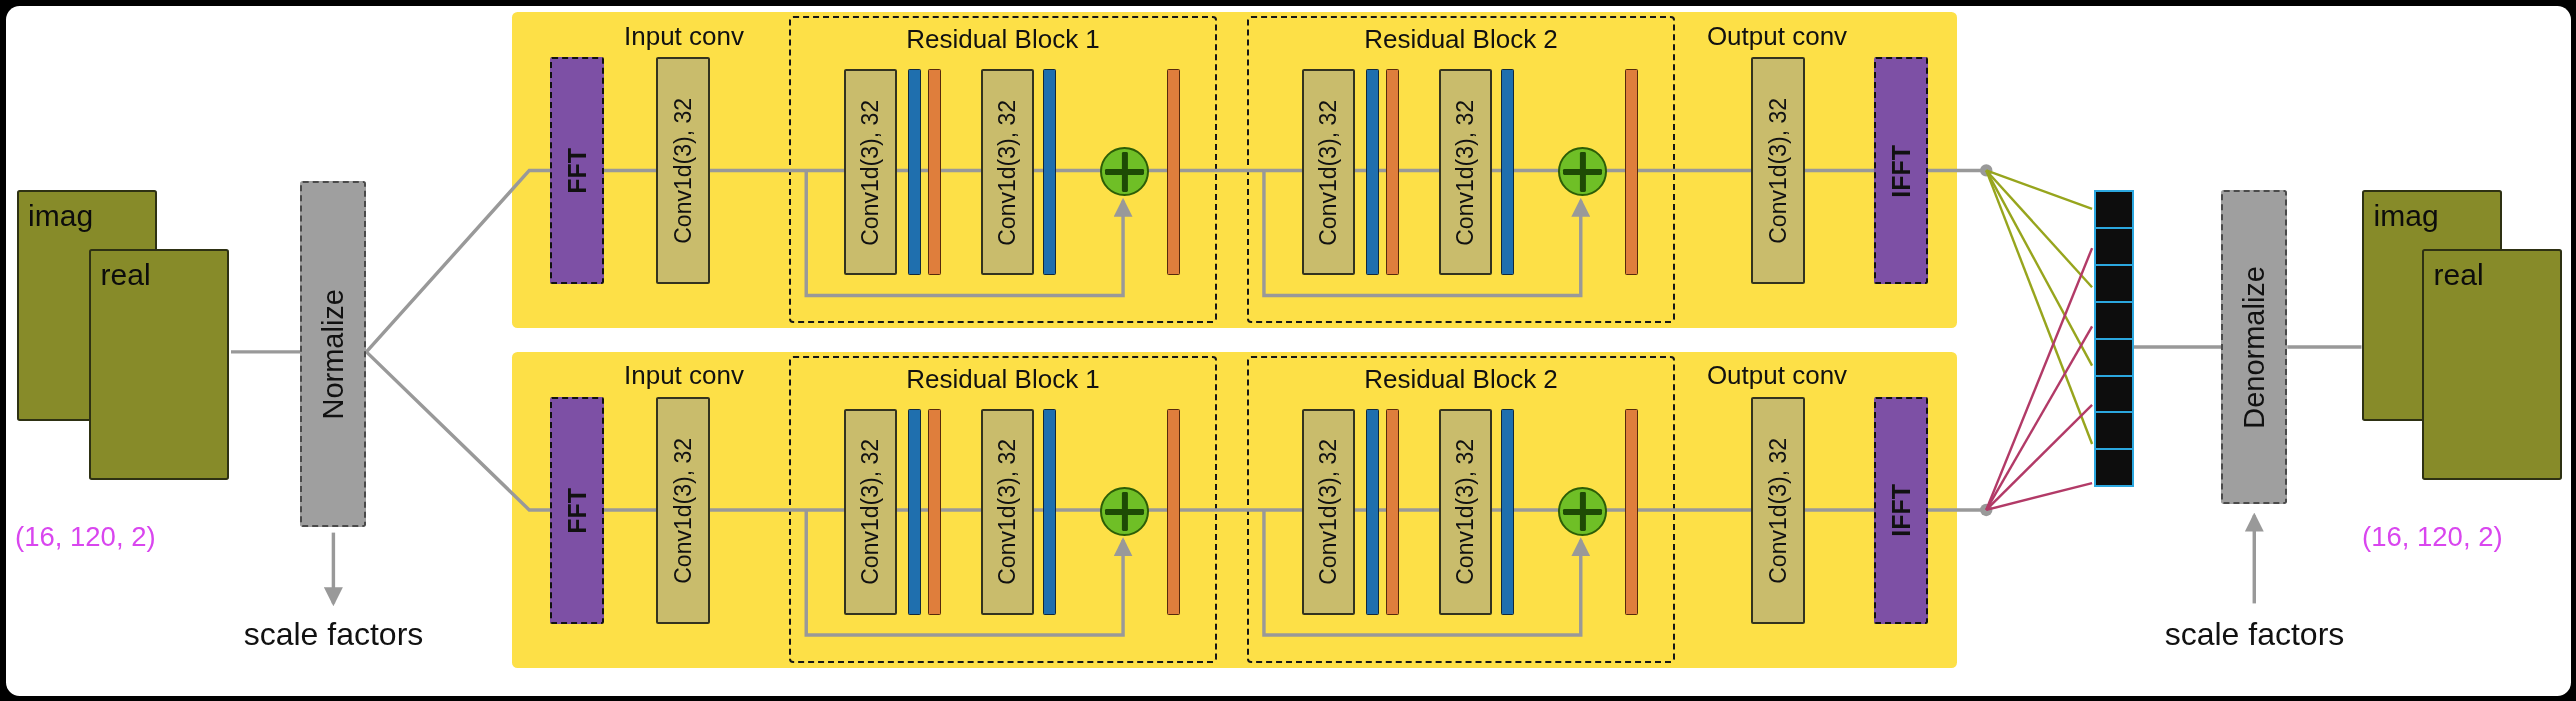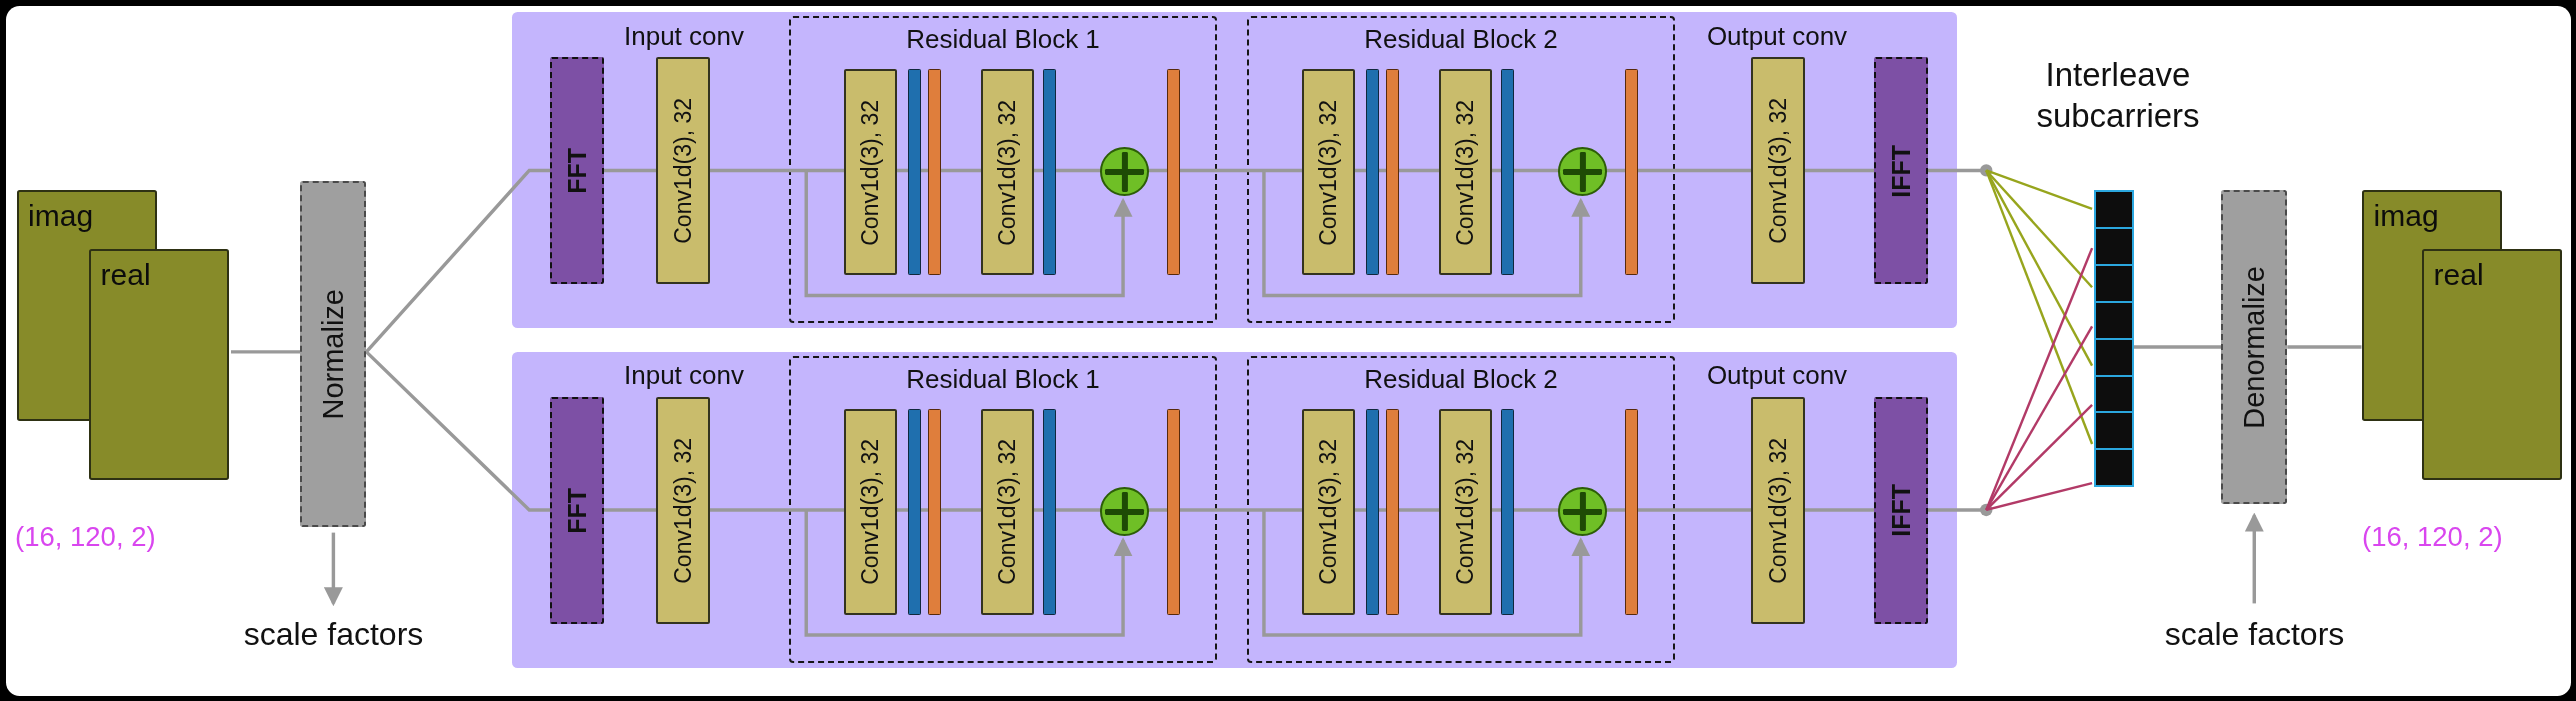--- a/index.html
+++ b/index.html
@@ -1,19 +1,19 @@
 <!DOCTYPE html>
 <html style="font-size:11px"><head>
 <meta charset="utf-8">
 <style>
   html,body{margin:0;padding:0;background:#000;width:2576px;height:701px;overflow:hidden;
     font-family:"Liberation Sans", sans-serif;}
   .stage{position:relative;width:2576px;height:701px;background:#000;}
   .canvas-bg{position:absolute;left:5.5px;top:5.5px;width:2565px;height:690px;background:#ffffff;border-radius:13.7px;}
-  .panel{position:absolute;background:#c4b5fd;border-radius:5.5px;}
+  .panel{position:absolute;background:#fde047;border-radius:5.5px;}
   .node{position:absolute;z-index:2;box-sizing:border-box;}
   .vbox{display:flex;align-items:center;justify-content:center;}
   .vtext{writing-mode:vertical-rl;transform:rotate(180deg);white-space:nowrap;color:#111;}
   .conv{background:#c9bc6c;border:2.1px solid #33331f;border-radius:2.1px;}
   .conv .vtext{font-size:23px;}
   .fftbox{background:#7d50a5;border:2.1px dashed #101010;border-radius:2.1px;}
   .fftbox .vtext{font-size:25px;font-weight:bold;}
   .graybox{background:#9f9f9f;border:2.7px dashed #4a4a4a;border-radius:2.7px;}
   .graybox .vtext{font-size:29px;}
   .rb{position:absolute;border:2.1px dashed #161616;border-radius:4.1px;box-sizing:border-box;}
@@ -185,24 +185,20 @@
 
     <div class="sec-label" style="left:1162px;top:8.2px;width:206px;">Output conv</div>
     <div class="node conv vbox" style="left:1239px;top:45px;width:54px;height:227px;">
       <span class="vtext">Conv1d(3), 32</span>
     </div>
     <div class="node fftbox vbox" style="left:1362px;top:45px;width:54px;height:227px;">
       <span class="vtext">IFFT</span>
     </div>
   </div>
 
-  <div class="free-label" style="left:2001px;top:54px;width:234px;text-align:center;font-size:33px;line-height:1.25;">
-    <div>Interleave</div>
-    <div>subcarriers</div>
-  </div>
   <div class="stack" style="left:2094px;top:190px;">
     <div class="cell"></div>
     <div class="cell"></div>
     <div class="cell"></div>
     <div class="cell"></div>
     <div class="cell"></div>
     <div class="cell"></div>
     <div class="cell"></div>
     <div class="cell"></div>
   </div>

